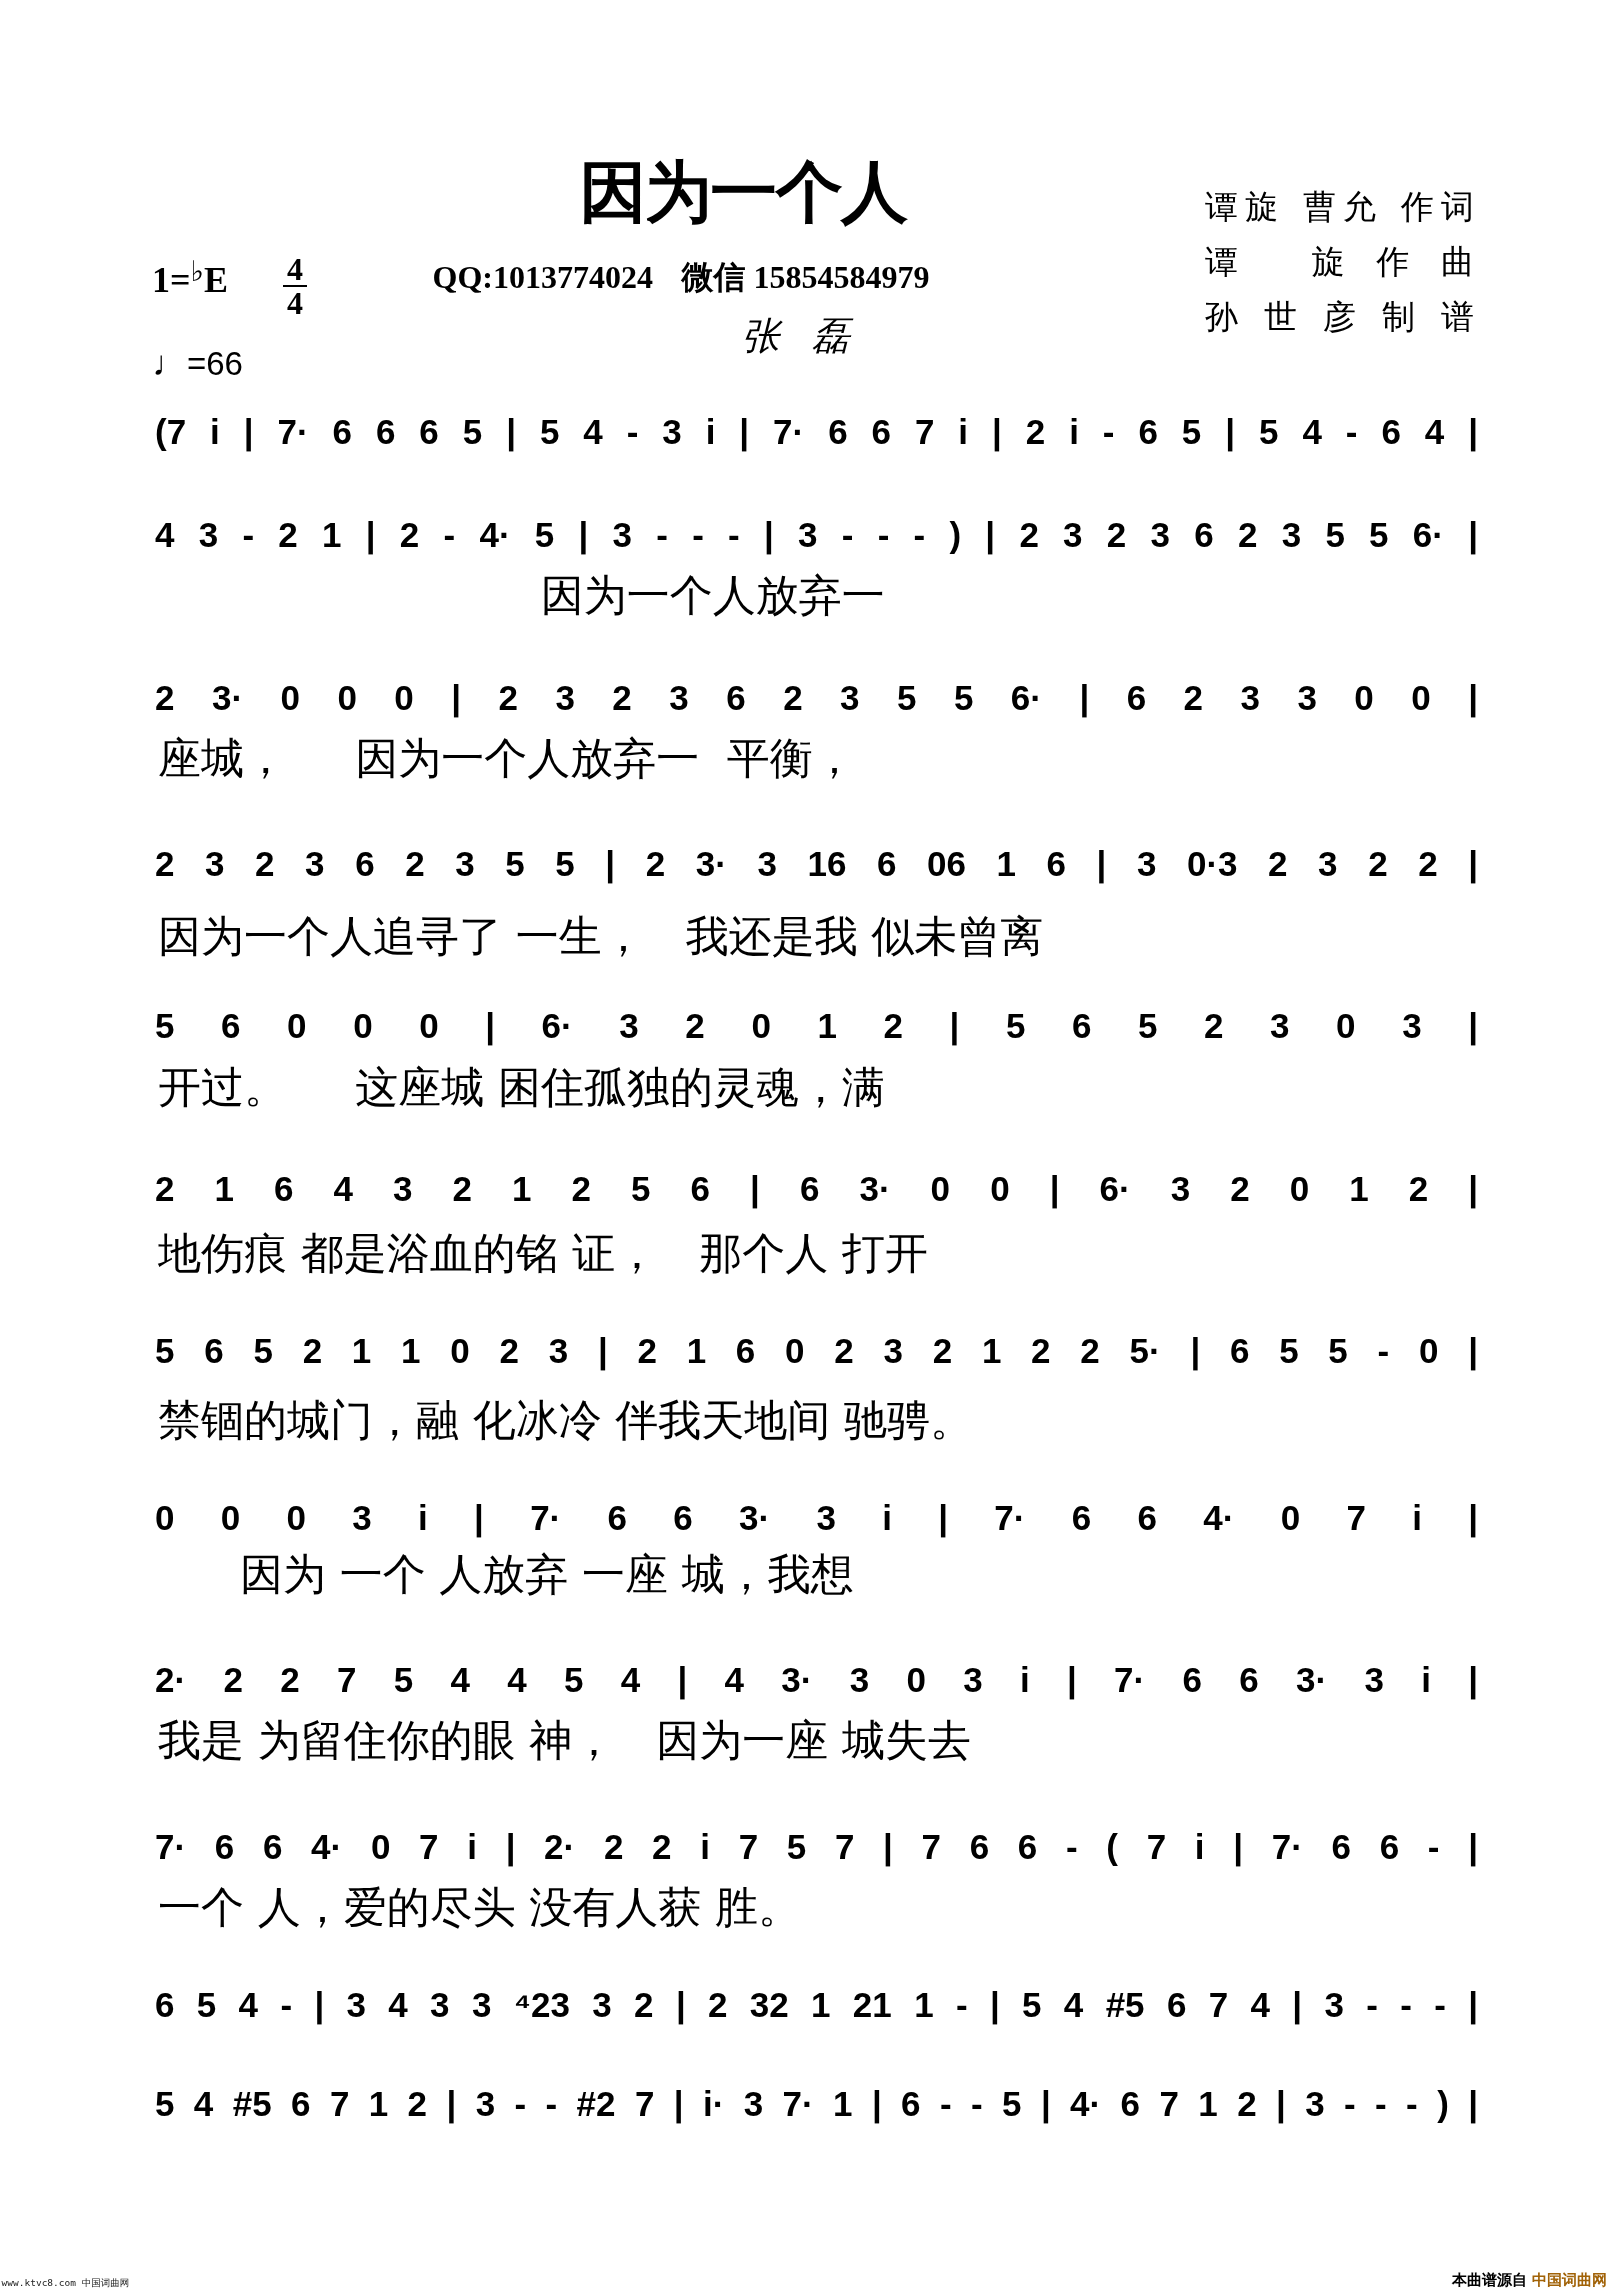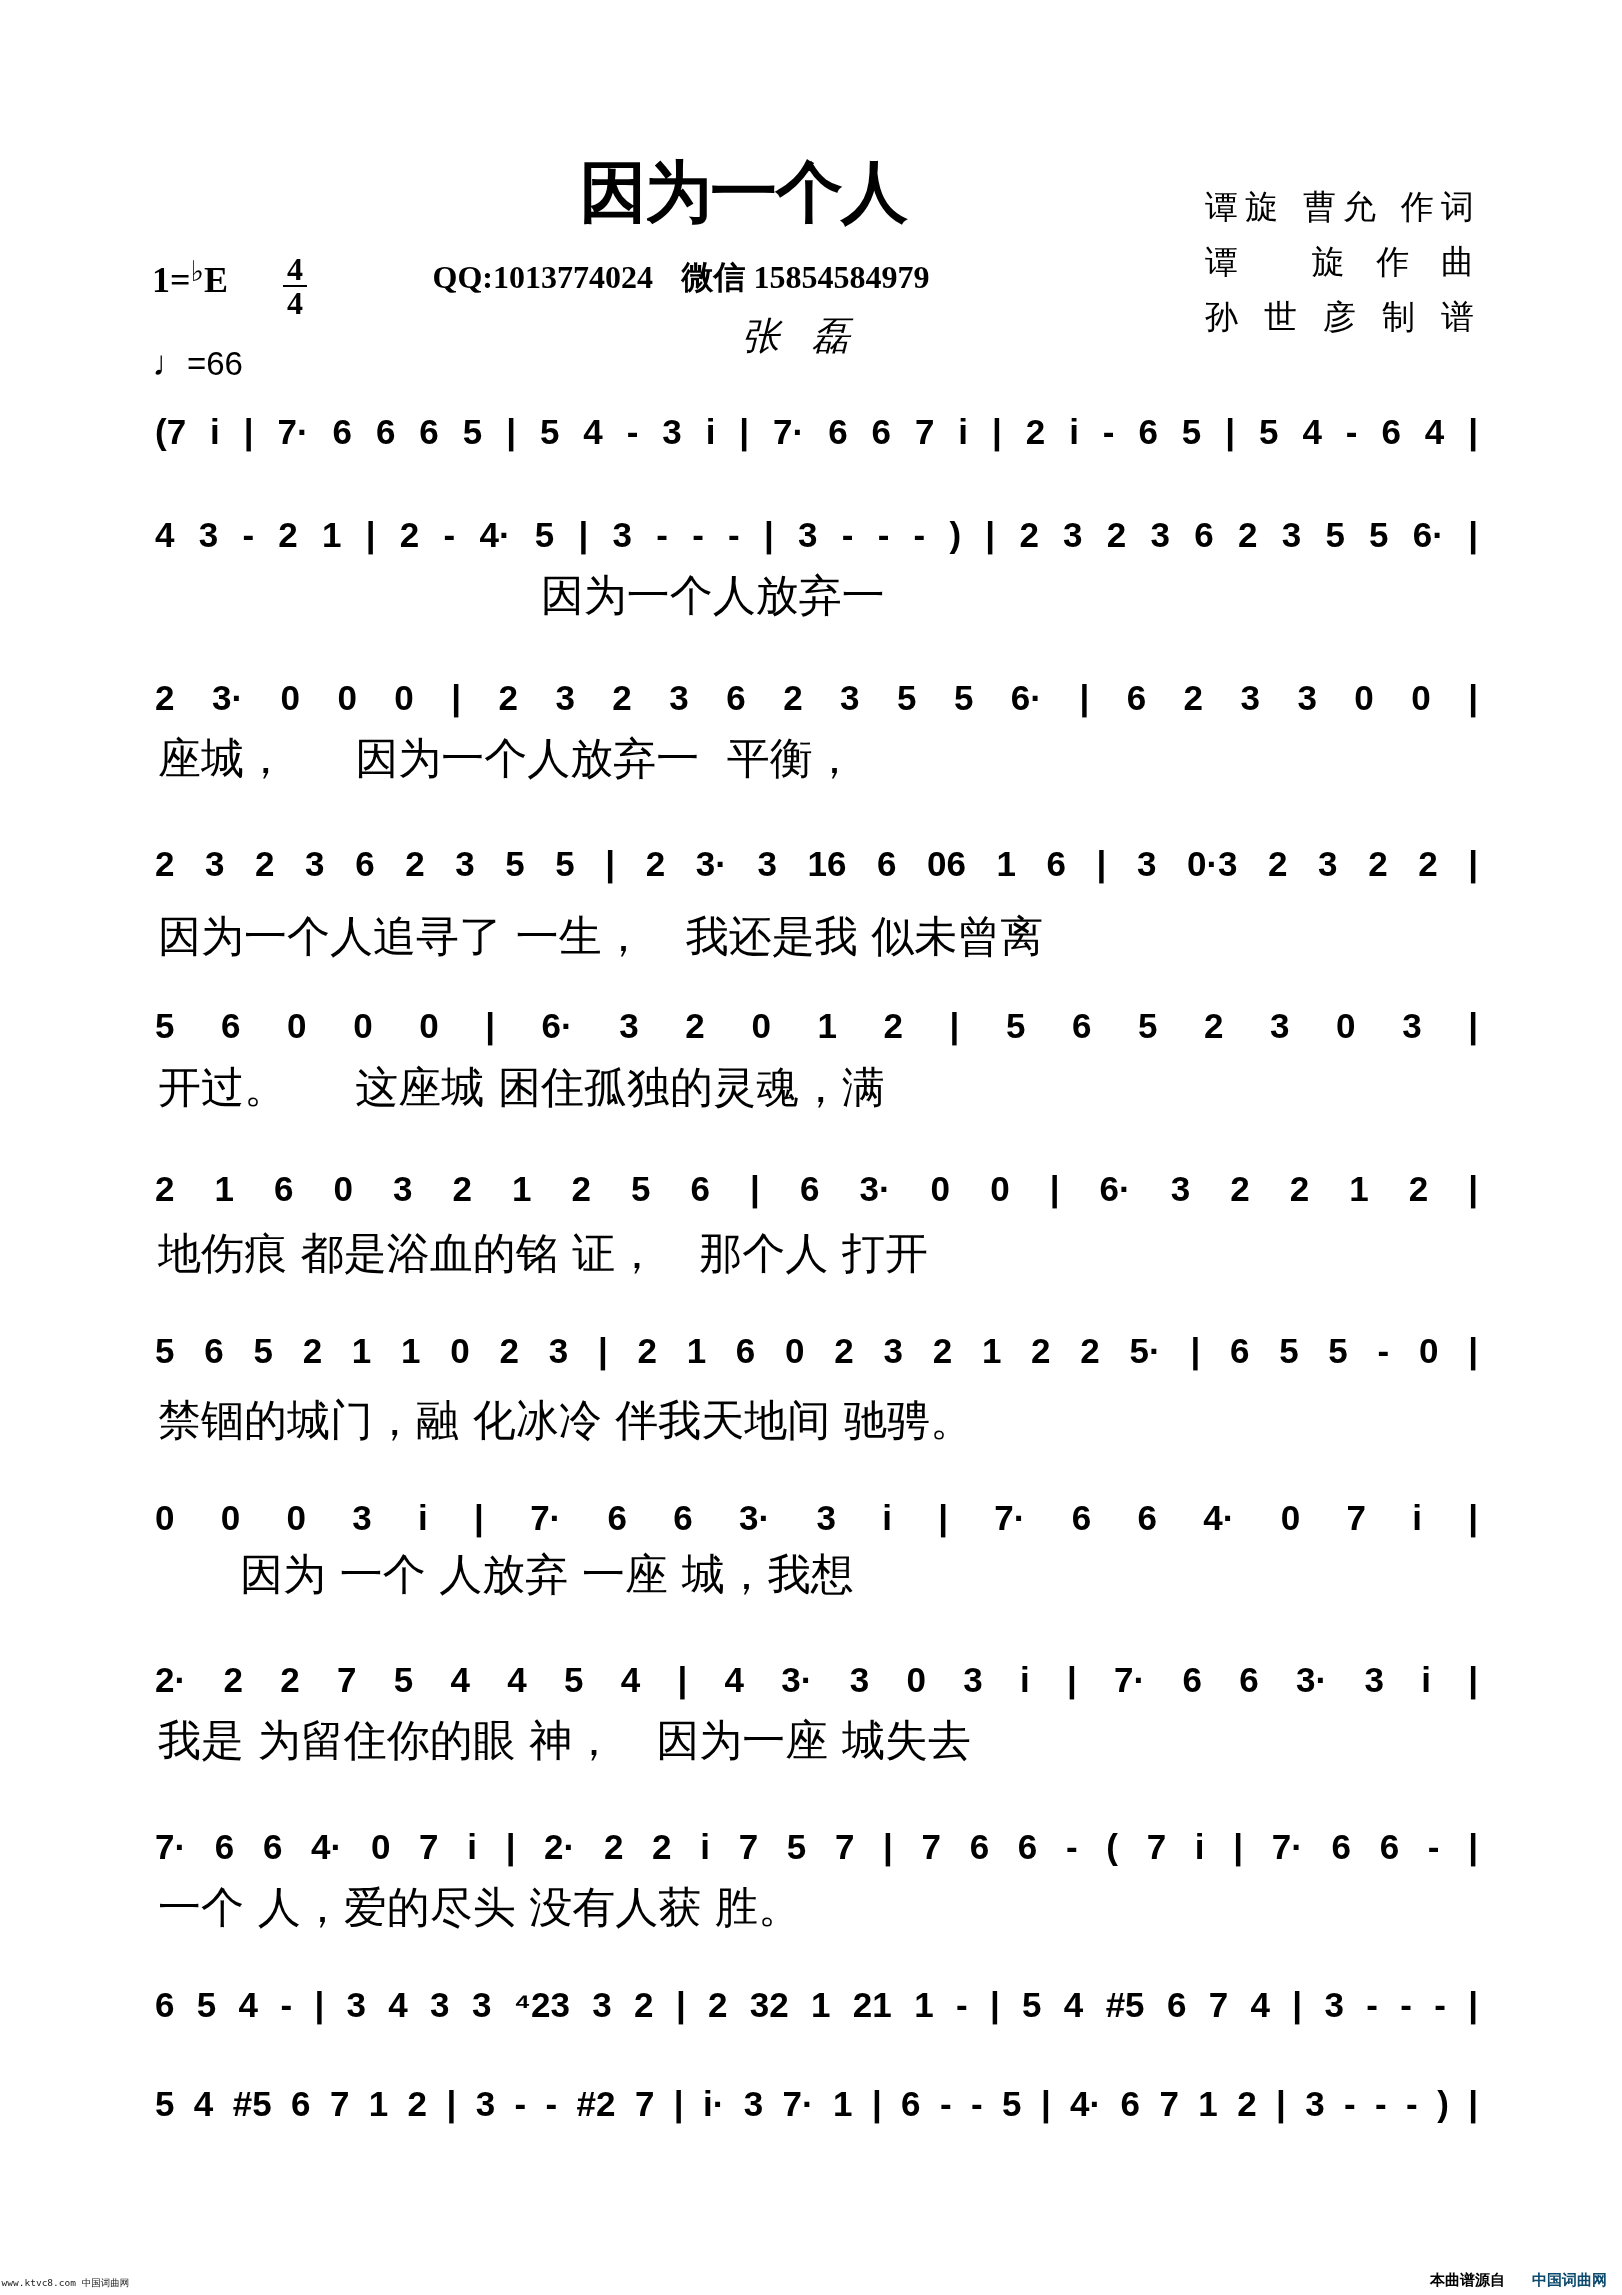--- a/index.html
+++ b/index.html
@@ -57,21 +57,21 @@
     font-size: 43px; line-height: 1; white-space: pre;
   }
   .footer-left {
     position: absolute; left: 1.6px; bottom: 4.8px; font-size: 9.5px;
     font-family: "DejaVu Sans Mono", monospace; color: #222;
   }
   .footer-right {
     position: absolute; right: 16px; bottom: 4.8px; font-size: 15px; font-weight: bold;
     font-family: "DejaVu Sans", sans-serif;
   }
-  .footer-right .brand { color: #0c4a6e; margin-left: 27px; text-align: right; }
+  .footer-right .brand { color: #a16207; margin-left: 5px; text-align: right; }
 </style>
 </head>
 <body>
 
 <div class="title">因为一个人</div>
 
 <div class="contact">
   <span>QQ:1013774024</span><span>微信 15854584979</span>
 </div>
 
@@ -104,21 +104,21 @@
 
 <div class="notes-row" style="top:666px">2 3· 0 0 0 | 2 3 2 3 6 2 3 5 5 6· | 6 2 3 3 0 0 |</div>
 <div class="lyrics" style="top:737px">座城，     因为一个人放弃一  平衡，</div>
 
 <div class="notes-row" style="top:832px">2 3 2 3 6 2 3 5 5 | 2 3· 3 16 6 06 1 6 | 3 0·3 2 3 2 2 |</div>
 <div class="lyrics" style="top:915px">因为一个人追寻了 一生，   我还是我 似未曾离</div>
 
 <div class="notes-row" style="top:994px">5 6 0 0 0 | 6· 3 2 0 1 2 | 5 6 5 2 3 0 3 |</div>
 <div class="lyrics" style="top:1066px">开过。     这座城 困住孤独的灵魂，满</div>
 
-<div class="notes-row" style="top:1157px">2 1 6 0 3 2 1 2 5 6 | 6 3· 0 0 | 6· 3 2 2 1 2 |</div>
+<div class="notes-row" style="top:1157px">2 1 6 4 3 2 1 2 5 6 | 6 3· 0 0 | 6· 3 2 0 1 2 |</div>
 <div class="lyrics" style="top:1232px">地伤痕 都是浴血的铭 证，   那个人 打开</div>
 
 <div class="notes-row" style="top:1319px">5 6 5 2 1 1 0 2 3 | 2 1 6 0 2 3 2 1 2 2 5· | 6 5 5 - 0 |</div>
 <div class="lyrics" style="top:1399px">禁锢的城门，融 化冰冷 伴我天地间 驰骋。</div>
 
 <div class="notes-row" style="top:1486px">0 0 0 3 i | 7· 6 6 3· 3 i | 7· 6 6 4· 0 7 i |</div>
 <div class="lyrics" style="top:1553px">      因为 一个 人放弃 一座 城，我想</div>
 
 <div class="notes-row" style="top:1648px">2· 2 2 7 5 4 4 5 4 | 4 3· 3 0 3 i | 7· 6 6 3· 3 i |</div>
 <div class="lyrics" style="top:1719px">我是 为留住你的眼 神，   因为一座 城失去</div>

